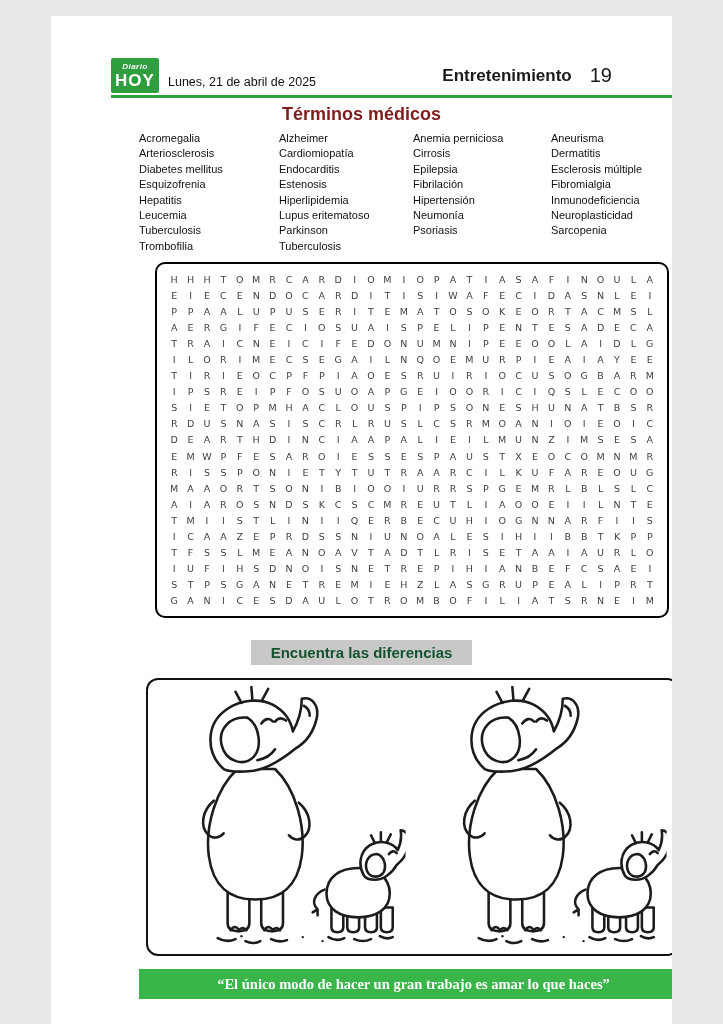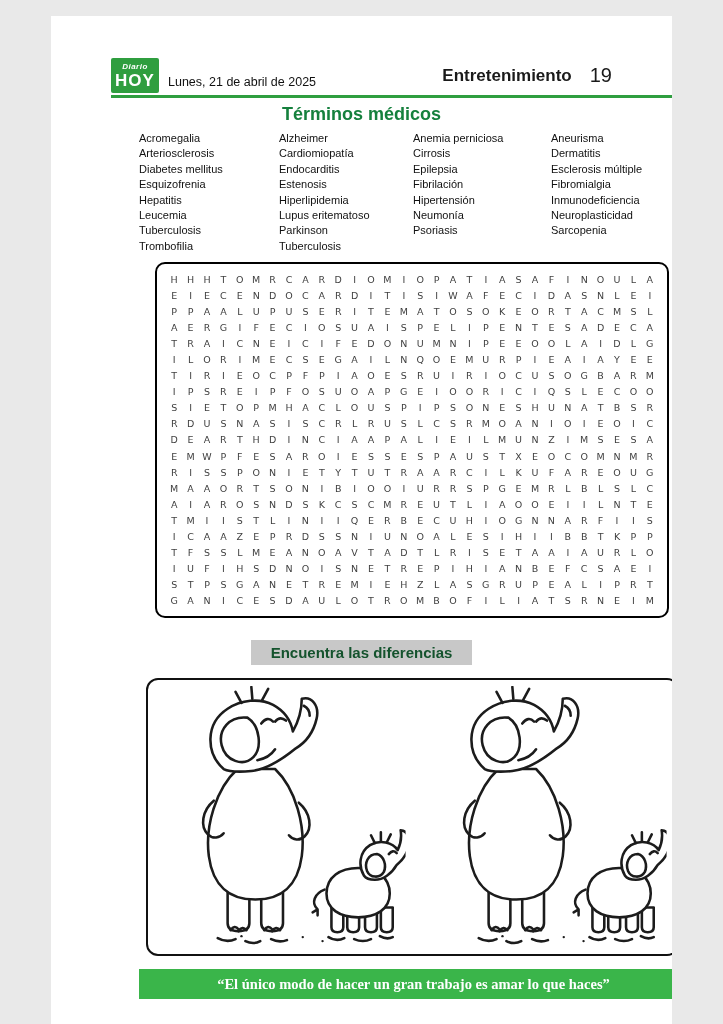--- a/index.html
+++ b/index.html
@@ -27,21 +27,21 @@
   .date{position:absolute;left:117px;top:59px;font-size:12.5px;color:#111;}
   .header-right{
     position:absolute;right:60px;top:48px;display:flex;align-items:center;gap:18px;
   }
   .section{font-size:17px;font-weight:bold;color:#1a1a1a;}
   .pagenum{font-size:20px;font-weight:normal;color:#1a1a1a;}
   .rule{position:absolute;left:60px;top:79px;width:603px;height:3px;background:var(--green);}
   
   .ws-title{
     position:absolute;left:0;top:88px;width:100%;text-align:center;
-    font-size:18px;font-weight:bold;color:#15803d;
+    font-size:18px;font-weight:bold;color:#7f1d1d;
   }
   .word-list{
     position:absolute;left:88px;top:115px;width:550px;display:flex;
   }
   .word-col{display:flex;flex-direction:column;}
   .word-col:nth-child(1){width:140px;}
   .word-col:nth-child(2){width:134px;}
   .word-col:nth-child(3){width:138px;}
   .word-col:nth-child(4){width:138px;}
   .word{font-size:11px;color:#111;line-height:15.4px;white-space:nowrap;}

